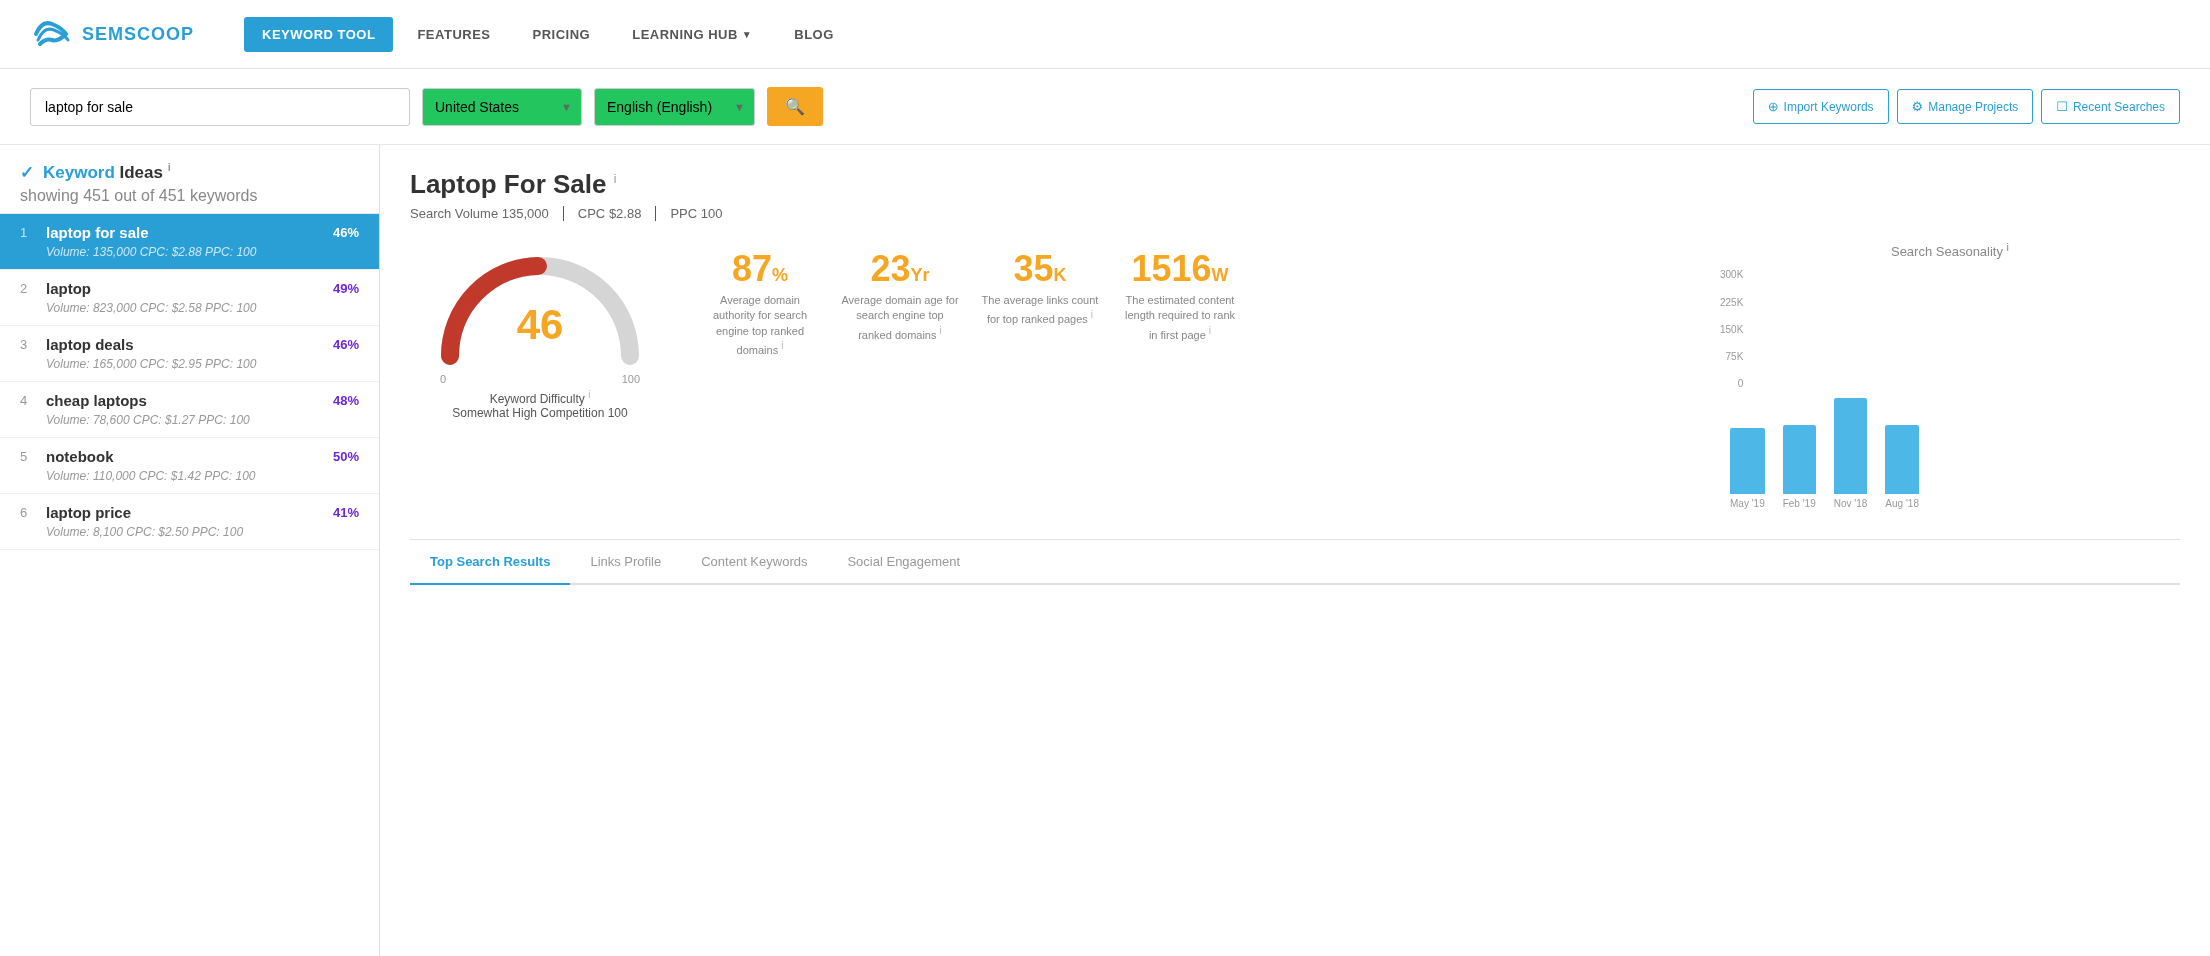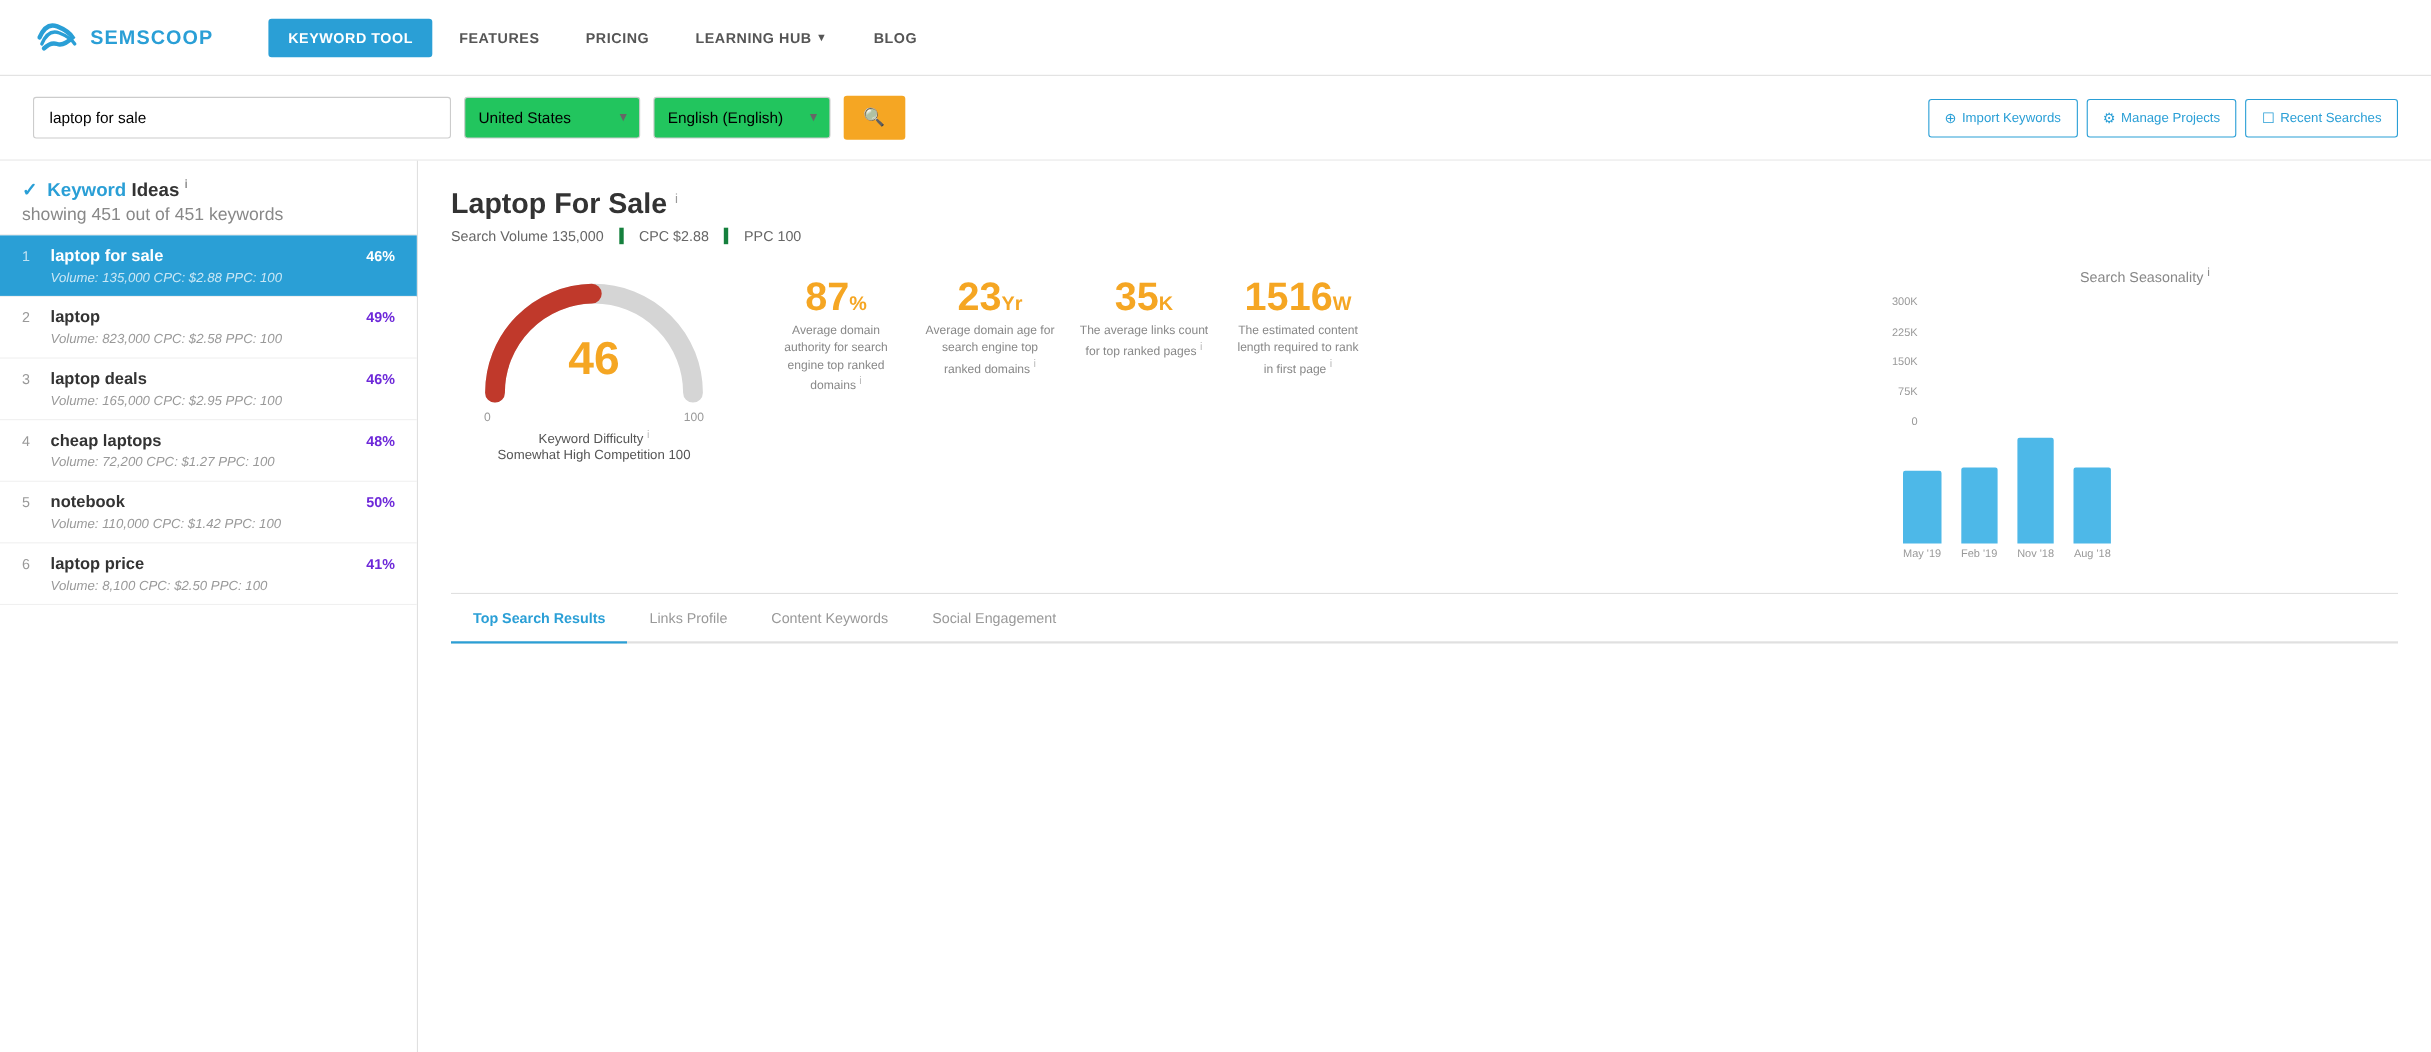--- a/index.html
+++ b/index.html
@@ -214,21 +214,21 @@
       display: flex;
       align-items: center;
       gap: 0;
       margin-top: 6px;
       font-size: 13px;
       color: #666;
     }
     .kw-stat-item { padding-right: 14px; }
     .kw-stat-item + .kw-stat-item {
       padding-left: 14px;
-      border-left: 4px solid #15803d;
+      border-left: 1px solid #15803d;
     }
 
     
     .metrics-layout {
       display: flex;
       gap: 30px;
       margin-top: 10px;
       align-items: flex-start;
     }
     .gauge-section {
@@ -498,21 +498,21 @@
           <span class="meta-label"> PPC: </span><span class="meta-val">100</span>
         </div>
       </li>
       <li class="keyword-item">
         <div class="keyword-row">
           <span class="kw-num">4</span>
           <span class="kw-name">cheap laptops</span>
           <span class="kw-pct">48%</span>
         </div>
         <div class="kw-meta">
-          <span class="meta-label">Volume: </span><span class="meta-val">72,200</span>
+          <span class="meta-label">Volume: </span><span class="meta-val">78,600</span>
           <span class="meta-label"> CPC: </span><span class="meta-val">$1.27</span>
           <span class="meta-label"> PPC: </span><span class="meta-val">100</span>
         </div>
       </li>
       <li class="keyword-item">
         <div class="keyword-row">
           <span class="kw-num">5</span>
           <span class="kw-name">notebook</span>
           <span class="kw-pct">50%</span>
         </div>

